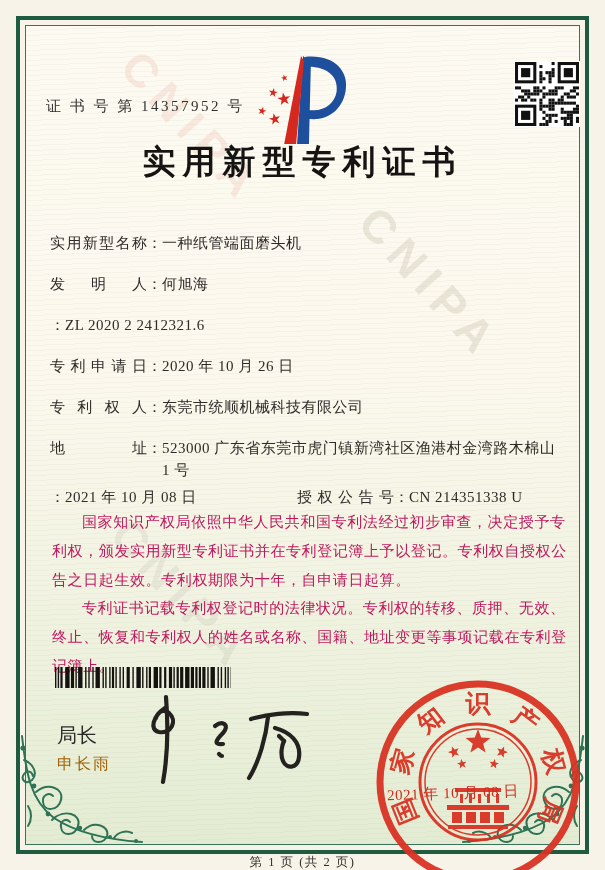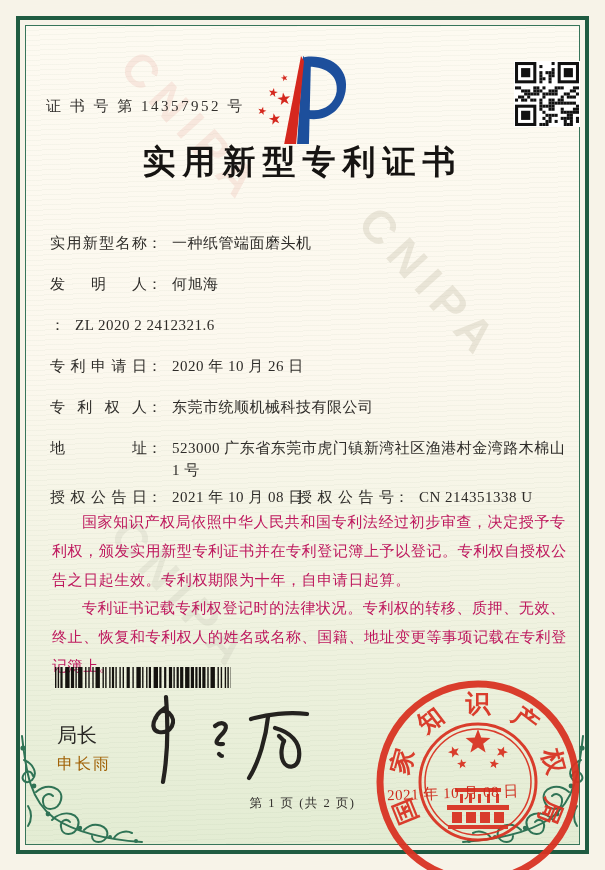--- a/index.html
+++ b/index.html
@@ -23,32 +23,32 @@
   .wm2{left:150px;top:40px;color:rgba(226,138,122,0.16);}
   .wm3{left:140px;top:508px;color:rgba(150,150,128,0.13);}
   .content{position:absolute;inset:0;z-index:3;}
   .cert-no{position:absolute;left:46px;top:53px;font-size:15px;letter-spacing:2.5px;color:#33312e;margin-top:44px;}
   .qr{position:absolute;left:514px;top:61px;width:64px;height:64px;background:#fff;padding:1px;}
   .logo{position:absolute;left:243px;top:54px;width:120px;height:94px;}
   .title{position:absolute;left:0;top:140px;width:100%;text-align:center;font-size:33px;font-weight:700;letter-spacing:7px;color:#161412;}
   .row{position:absolute;left:50px;font-size:15px;color:#2e2c29;display:flex;align-items:flex-start;line-height:1.45;}
   .row .lbl{display:inline-block;width:97px;text-align-last:justify;text-align:justify;flex:0 0 97px;}
   .row .colon{flex:0 0 auto;}
-  .row .val{margin-left:10px;letter-spacing:0.5px;}
+  .row .val{letter-spacing:0.5px;}
   .val-wrap{width:398px;}
   .row2{left:297px;}
   .body-text{position:absolute;left:52px;top:508px;width:521px;font-size:15px;line-height:1.92;letter-spacing:0.6px;color:#be185d;}
   .body-text p{margin:0;text-indent:2em;}
   .barcode{position:absolute;left:55px;top:667px;width:176px;height:21px;}
   .sig-title{position:absolute;left:57px;top:722px;font-size:20px;color:#2b2a27;font-family:"Liberation Sans","DejaVu Sans",sans-serif;}
   .sig-name{position:absolute;left:57px;top:754px;font-size:16px;color:#a16207;font-family:"Liberation Sans","DejaVu Sans",sans-serif;letter-spacing:2px;}
   .sig-graphic{position:absolute;left:135px;top:692px;width:190px;height:100px;}
   .seal{position:absolute;left:372px;top:676px;width:212px;height:212px;z-index:5;opacity:0.94;}
   .seal-date{position:absolute;left:387px;top:784px;z-index:6;color:#cf2c1d;font-size:15px;letter-spacing:0.5px;transform:rotate(-2deg);white-space:nowrap;}
-  .footer{position:absolute;left:0;top:795px;width:100%;text-align:center;font-size:12.5px;letter-spacing:1.5px;color:#33312e;z-index:3;}
+  .footer{position:absolute;left:0;top:854px;width:100%;text-align:center;font-size:12.5px;letter-spacing:1.5px;color:#33312e;z-index:3;}
   .ornament{position:absolute;bottom:18px;width:128px;height:118px;z-index:2;pointer-events:none;}
   .orn-left{left:18px;}
   .orn-right{right:18px;transform:scaleX(-1);}
 </style>
 </head>
 <body>
 
 <div class="page">
 
   <div class="paper-bg"></div>
@@ -275,21 +275,20 @@
       <span class="lbl">专利权人</span>
         <span class="colon">：</span>
       <span class="val">东莞市统顺机械科技有限公司</span>
     </div>
     <div class="row" style="top:438px;">
       <span class="lbl">地址</span>
         <span class="colon">：</span>
       <span class="val val-wrap">523000 广东省东莞市虎门镇新湾社区渔港村金湾路木棉山 1 号</span>
     </div>
     <div class="row" style="top:487px;">
-      <span class="lbl">授权公告日</span>
         <span class="colon">：</span>
       <span class="val">2021 年 10 月 08 日</span>
     </div>
     <div class="row row2" style="top:487px;">
       <span class="lbl">授权公告号</span>
         <span class="colon">：</span>
       <span class="val">CN 214351338 U</span>
     </div>
 
     <div class="body-text">

